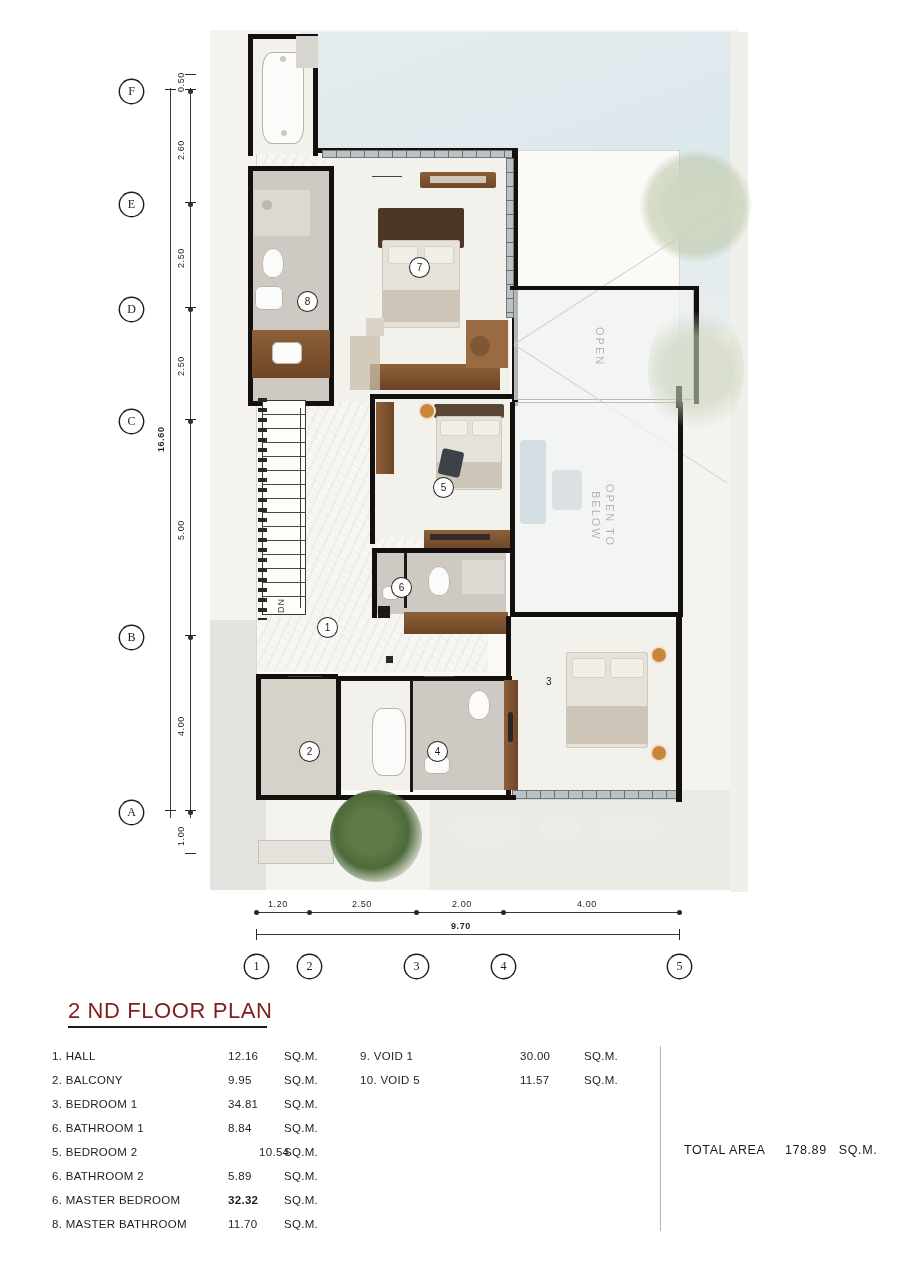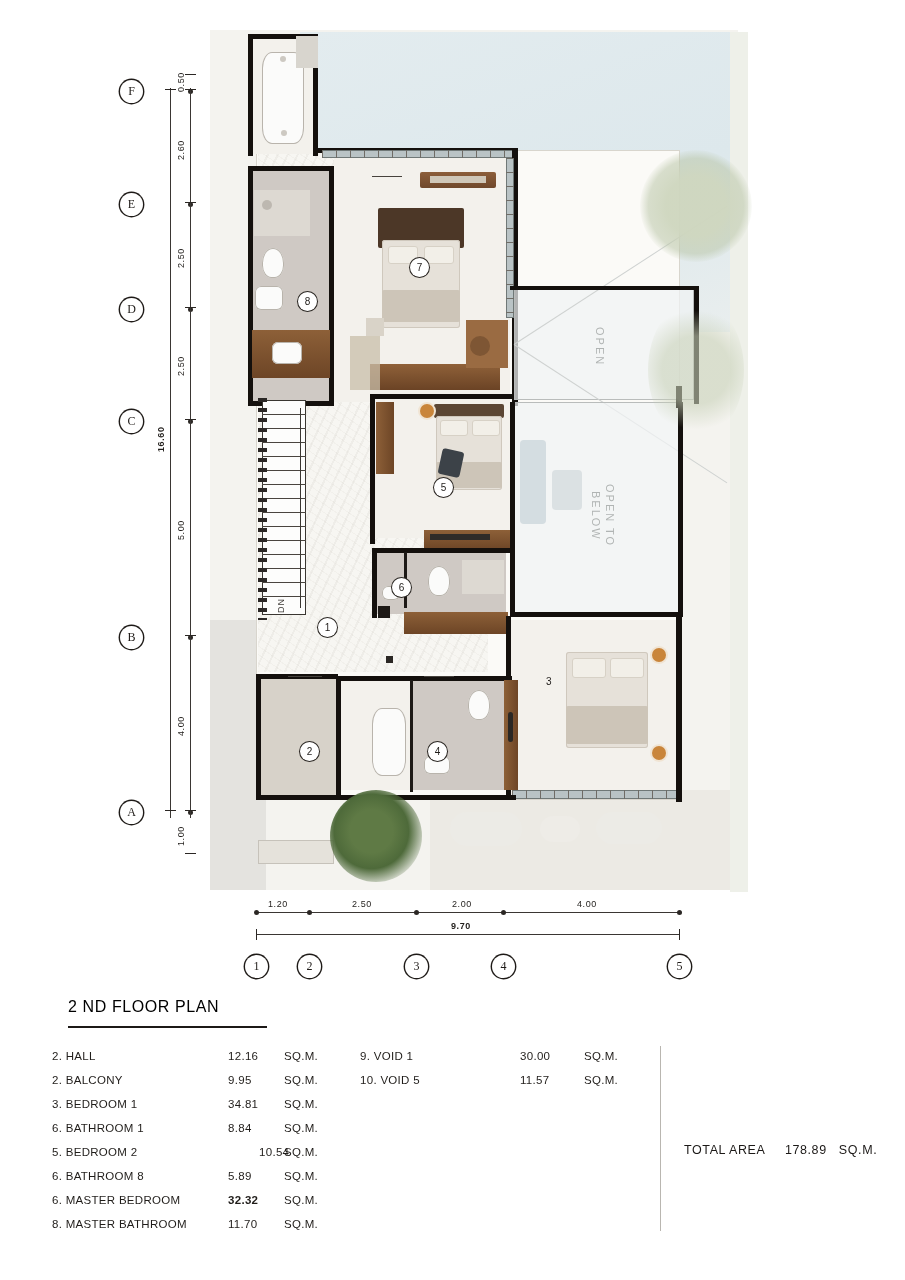--- a/index.html
+++ b/index.html
@@ -278,23 +278,23 @@
   .tick-v {
     position: absolute;
     width: 1px; height: 11px;
     background: #2b2724;
   }
 
   
   #title {
     position: absolute;
     left: 68px; top: 998px;
-    font-size: 16px;
+    font-size: 22px;
     letter-spacing: .6px;
-    color: #000000;
+    color: #7f1d1d;
     font-weight: 400;
   }
   #title-rule {
     position: absolute;
     left: 68px; top: 1026px;
     width: 199px; height: 1.6px;
     background: #1c1917;
   }
 
   
@@ -559,21 +559,21 @@
 
 </div>
 
 <div id="title">2 ND FLOOR PLAN</div>
 <div id="title-rule"></div>
 
 <div id="legend">
 
   <div class="leg-col" style="left:0;width:330px;">
     <div class="leg-row">
-      <span class="leg-name">2. HALL</span>
+      <span class="leg-name">1. HALL</span>
       <span class="leg-val" style="left:176px;">12.16</span>
       <span class="leg-unit" style="left:232px;">SQ.M.</span>
     </div>
     <div class="leg-row">
       <span class="leg-name">2. BALCONY</span>
       <span class="leg-val" style="left:176px;">9.95</span>
       <span class="leg-unit" style="left:232px;">SQ.M.</span>
     </div>
     <div class="leg-row">
       <span class="leg-name">3. BEDROOM 1</span>
@@ -584,21 +584,21 @@
       <span class="leg-name">6. BATHROOM 1</span>
       <span class="leg-val" style="left:176px;">8.84</span>
       <span class="leg-unit" style="left:232px;">SQ.M.</span>
     </div>
     <div class="leg-row">
       <span class="leg-name">5. BEDROOM 2</span>
       <span class="leg-val" style="left:176px;margin-left:31px;">10.54</span>
       <span class="leg-unit" style="left:232px;">SQ.M.</span>
     </div>
     <div class="leg-row">
-      <span class="leg-name">6. BATHROOM 8</span>
+      <span class="leg-name">6. BATHROOM 2</span>
       <span class="leg-val" style="left:176px;">5.89</span>
       <span class="leg-unit" style="left:232px;">SQ.M.</span>
     </div>
     <div class="leg-row">
       <span class="leg-name">6. MASTER BEDROOM</span>
       <span class="leg-val" style="left:176px;font-weight:bold;">32.32</span>
       <span class="leg-unit" style="left:232px;">SQ.M.</span>
     </div>
     <div class="leg-row">
       <span class="leg-name">8. MASTER BATHROOM</span>

